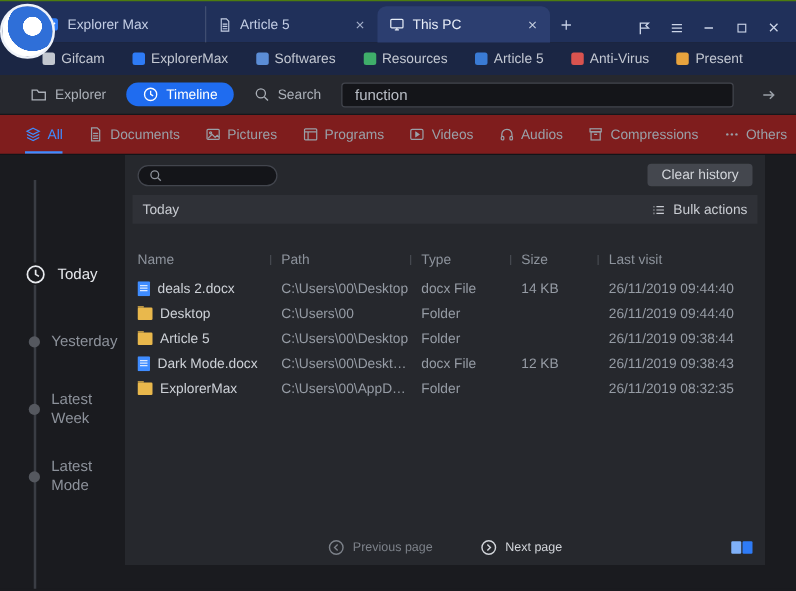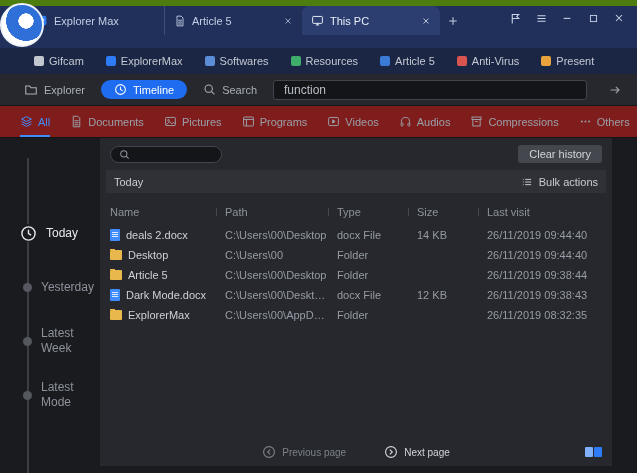--- a/index.html
+++ b/index.html
@@ -1,20 +1,20 @@
 <!DOCTYPE html>
 <html><head>
 <meta charset="utf-8">
 <style>
   *{margin:0;padding:0;box-sizing:border-box;font-family:"Liberation Sans",sans-serif;}
   html,body{background:#101114;}
   .app{position:relative;width:637px;height:473px;background:#1a1b1f;overflow:hidden;color:#c6cad0;font-size:11px;}
 
   
-  .titlebar{height:48px;background:#20305a;display:flex;align-items:flex-start;border-top:6px solid #4d7c0f;}
+  .titlebar{height:34px;background:#20305a;display:flex;align-items:flex-end;border-top:1px solid #4d7c0f;}
   .tabs{display:flex;align-items:flex-end;flex:1;padding-left:26px;min-width:0;}
   .tab{height:29px;display:flex;align-items:center;gap:6px;padding:0 9px;width:138px;color:#c3cde4;position:relative;cursor:default;}
   .tab + .tab{border-left:1px solid rgba(255,255,255,.14);}
   .tab.active{background:#2c3e70;border-radius:7px 7px 0 0;color:#e8eef8;border-left:none;}
   .tab-label{flex:1;white-space:nowrap;overflow:hidden;text-overflow:ellipsis;font-size:11px;}
   .tab-close{opacity:.8;}
   .newtab{width:26px;height:29px;display:flex;align-items:center;justify-content:center;color:#c3cde4;}
   .win-controls{display:flex;align-items:center;gap:2px;padding-right:6px;}
   .wc{width:24px;height:24px;display:flex;align-items:center;justify-content:center;color:#ccd5e8;}
   .i{display:inline-flex;align-items:center;justify-content:center;flex:0 0 auto;}
@@ -46,21 +46,21 @@
   .node-label{width:52px;line-height:1.25;}
 
   
   .panel{position:absolute;left:100px;top:0;width:512px;height:328px;background:#26282d;}
   .panel-head{display:flex;align-items:center;justify-content:space-between;padding:7px 10px 5px 10px;}
   .mini-search{width:112px;height:17px;border-radius:9px;background:#141519;border:1px solid #42454d;display:flex;align-items:center;padding:0 8px;gap:5px;color:#8d929b;}
   .clear-btn{background:#44474e;border-radius:3px;padding:3px 11px;color:#d2d5da;cursor:default;}
   .section-bar{height:23px;margin:2px 6px 0 6px;background:#2f3137;display:flex;align-items:center;justify-content:space-between;padding:0 8px;color:#c9ccd2;}
   .bulk{display:flex;align-items:center;gap:6px;color:#c9ccd2;cursor:default;}
   .thead,.trow{display:grid;grid-template-columns:106px 112px 80px 70px 1fr;align-items:center;padding-left:10px;}
-  .thead{height:26px;color:#8d939c;margin-top:6px;}
+  .thead{height:26px;color:#8d939c;margin-top:16px;}
   .th{position:relative;padding-left:9px;}
   .th::before{content:"";position:absolute;left:0;top:2px;bottom:2px;width:1px;background:#45484f;}
   .th:first-child{padding-left:0;}
   .th:first-child::before{display:none;}
   .trow{height:20px;}
   .name-cell{display:flex;align-items:center;gap:6px;color:#cdd1d7;overflow:hidden;white-space:nowrap;}
   .cell{padding-left:9px;color:#969ca5;overflow:hidden;white-space:nowrap;text-overflow:ellipsis;}
   .fico{position:relative;width:12px;height:10px;flex:0 0 auto;}
   .fico.folder{background:#e9b84c;border-radius:1px;}
   .fico.folder::before{content:"";position:absolute;top:-2px;left:0;width:5px;height:2px;background:#e9b84c;border-radius:1px 1px 0 0;}

